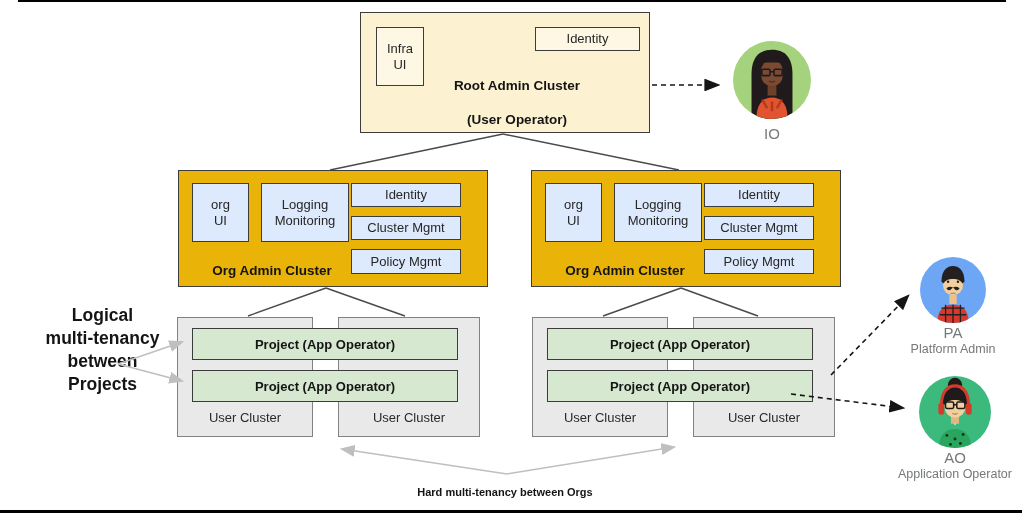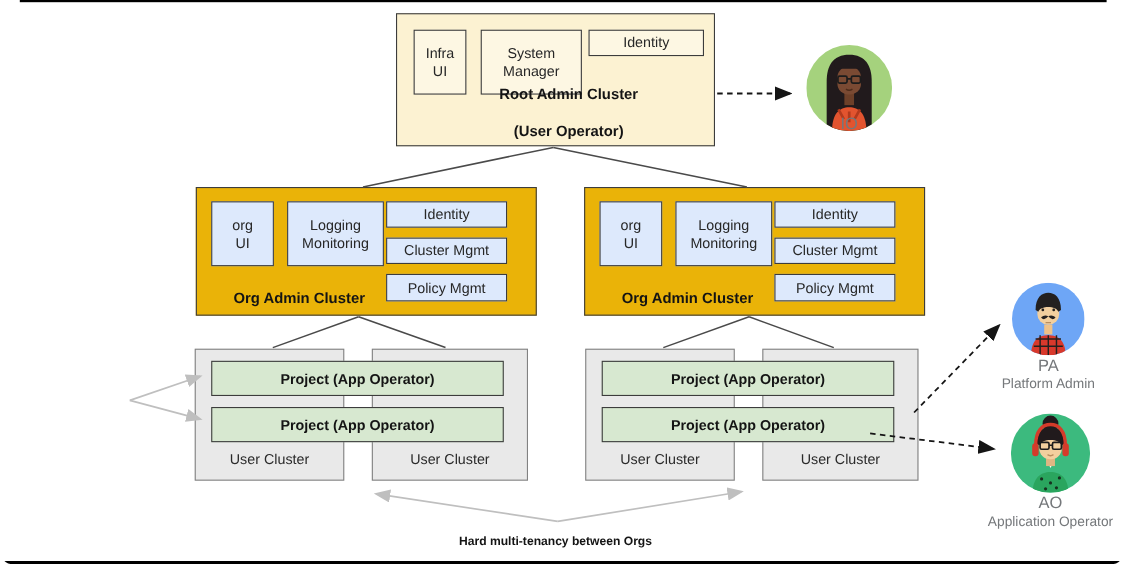--- a/index.html
+++ b/index.html
@@ -1,18 +1,18 @@
 <!DOCTYPE html>
 <html><head>
 <meta charset="utf-8">
 <style>
   html,body{margin:0;padding:0;background:#fff;}
   #stage{
     position:relative;width:1022px;height:513px;background:#ffffff;overflow:hidden;
-    font-family:"Liberation Sans", sans-serif;color:#1c1c1c;border-radius:12px;
+    font-family:"Liberation Sans", sans-serif;color:#1c1c1c;
   }
   .rule{position:absolute;background:#000;}
   .cluster{position:absolute;border:1.5px solid #3c3c3c;box-sizing:border-box;}
   .comp{
     position:absolute;border:1.4px solid #3c3c3c;box-sizing:border-box;
     display:flex;align-items:center;justify-content:center;text-align:center;
     font-size:13px;line-height:1.2;color:#272727;white-space:pre-line;
   }
   .root-cluster{background:#fcf2d2;}
   .root-cluster .comp{background:#fdf7e3;}
@@ -51,22 +51,20 @@
 <body>
 
 <div id="stage">
 
   <div class="rule" style="left:18px;top:0;width:988px;height:2px;"></div>
   <div class="rule" style="left:0;bottom:0;width:1022px;height:3px;"></div>
 
   <div class="cluster root-cluster" style="left:360px;top:12px;width:290px;height:121px;">
     <div class="comp" style="left:15px;top:14px;width:48px;height:59px;">Infra
 UI</div>
-    <div class="comp" style="left:76px;top:14px;width:92px;height:59px;">System
-Manager</div>
     <div class="comp" style="left:174px;top:14px;width:105px;height:24px;">Identity</div>
     <div class="cluster-title" style="left:0;bottom:4px;width:100%;padding-left:12px;">
       <span>Root Admin Cluster</span><br>
       <span>(User Operator)</span>
     </div>
   </div>
 
   <div class="cluster org-cluster" style="left:178px;top:170px;width:310px;height:117px;">
     <div class="comp" style="left:13px;top:12px;width:57px;height:59px;">org
 UI</div>
@@ -100,20 +98,24 @@
 
   <div style="position:absolute;left:532px;top:317px;width:303px;height:120px;">
     <div class="user-box" style="left:0;top:0;width:136px;height:120px;"></div>
     <div class="user-box" style="left:161px;top:0;width:142px;height:120px;"></div>
     <div class="project-bar" style="left:15px;top:11px;width:266px;height:32px;">Project (App Operator)</div>
     <div class="project-bar" style="left:15px;top:53px;width:266px;height:32px;">Project  (App Operator)</div>
     <div class="user-label" style="left:0;top:93px;width:136px;">User Cluster</div>
     <div class="user-label" style="left:161px;top:93px;width:142px;">User Cluster</div>
   </div>
 
+  <div class="annotation logical">Logical
+multi-tenancy
+between
+Projects</div>
   <div class="annotation hard">Hard multi-tenancy between Orgs</div>
 
   <div class="persona" style="left:733px;top:41px;width:78px;height:78px;">
     <svg width="78" height="78" viewBox="0 0 80 80">
       <defs>
           <clipPath id="cio">
             <circle cx="40" cy="40" r="40"></circle>
           </clipPath>
         </defs>
       <circle cx="40" cy="40" r="40" fill="#a5d27d"></circle>
@@ -123,21 +125,21 @@
         <path d="M30,60 l5,9 M50,60 l-5,9 M40,62 v10" stroke="#b23a1d" stroke-width="2.5" fill="none"></path>
         <rect x="35.5" y="44" width="9" height="12" fill="#6d4029"></rect>
         <rect x="29" y="20" width="22" height="26" rx="10" fill="#7a4a33"></rect>
         <rect x="26" y="12" width="28" height="10" rx="4" fill="#211a1c"></rect>
         <rect x="29.5" y="29" width="8.5" height="6.5" rx="1.5" fill="none" stroke="#1c1c1c" stroke-width="1.6"></rect>
         <rect x="42" y="29" width="8.5" height="6.5" rx="1.5" fill="none" stroke="#1c1c1c" stroke-width="1.6"></rect>
         <path d="M38,31.5 h4" stroke="#1c1c1c" stroke-width="1.6"></path>
         <path d="M37,41 q3,2 6,0" stroke="#4e2c1b" stroke-width="1.4" fill="none"></path>
       </g>
     </svg>
-    <div class="persona-abbr" style="left:-61px;top:63px;width:200px;">IO</div>
+    <div class="persona-abbr" style="left:-61px;top:84px;width:200px;">IO</div>
   </div>
 
   <div class="persona" style="left:920px;top:257px;width:66px;height:66px;">
     <svg width="66" height="66" viewBox="0 0 80 80">
       <defs>
           <clipPath id="cpa">
             <circle cx="40" cy="40" r="40"></circle>
           </clipPath>
         </defs>
       <circle cx="40" cy="40" r="40" fill="#6ea6f6"></circle>

